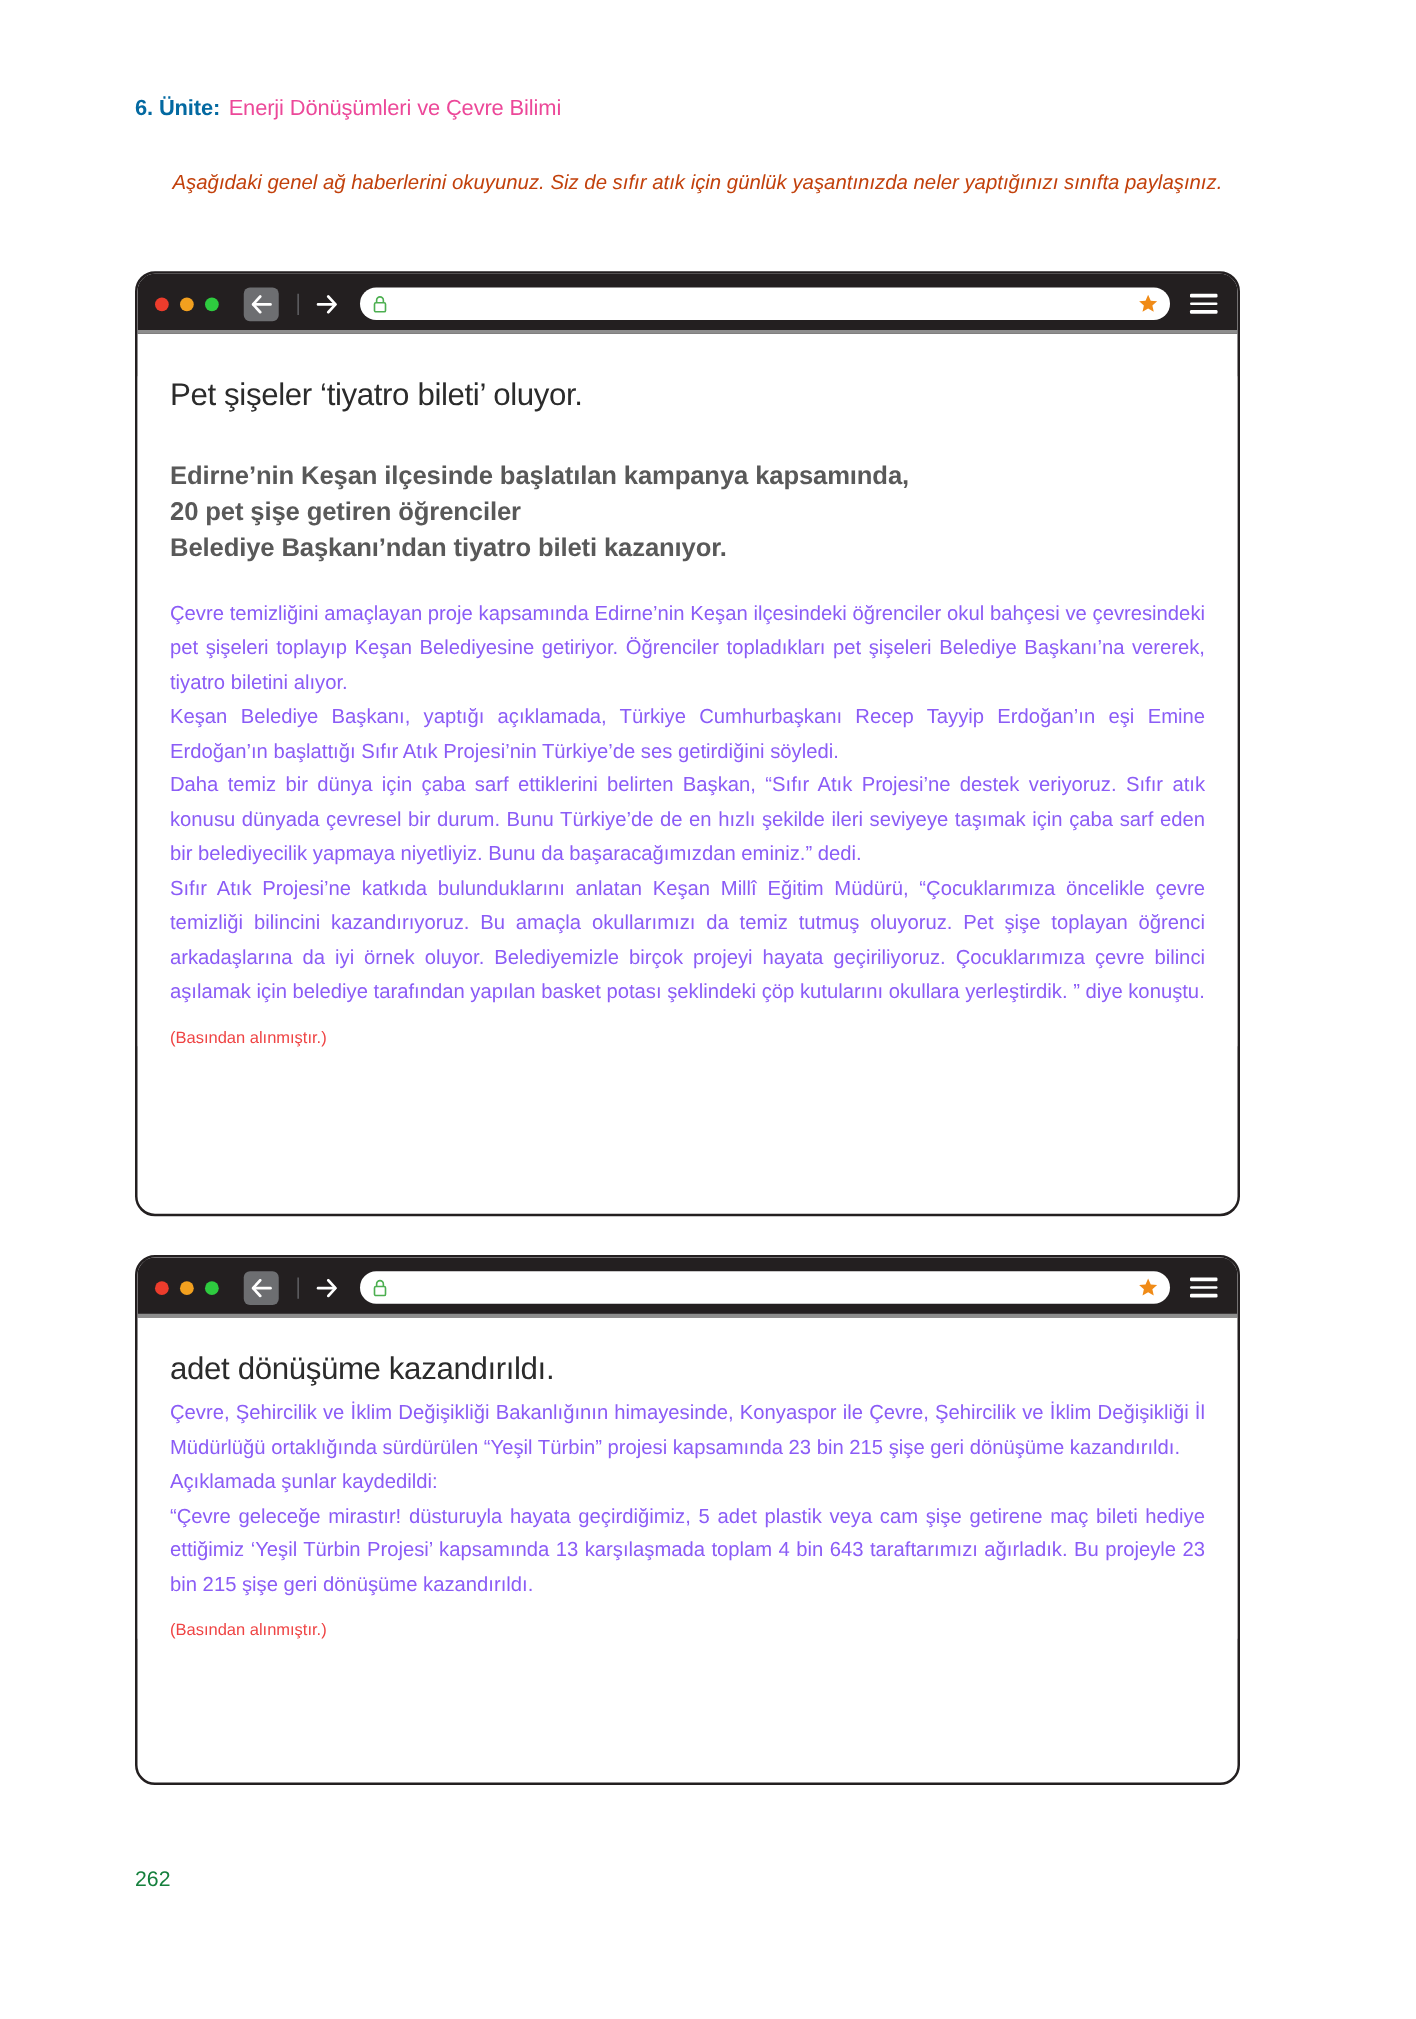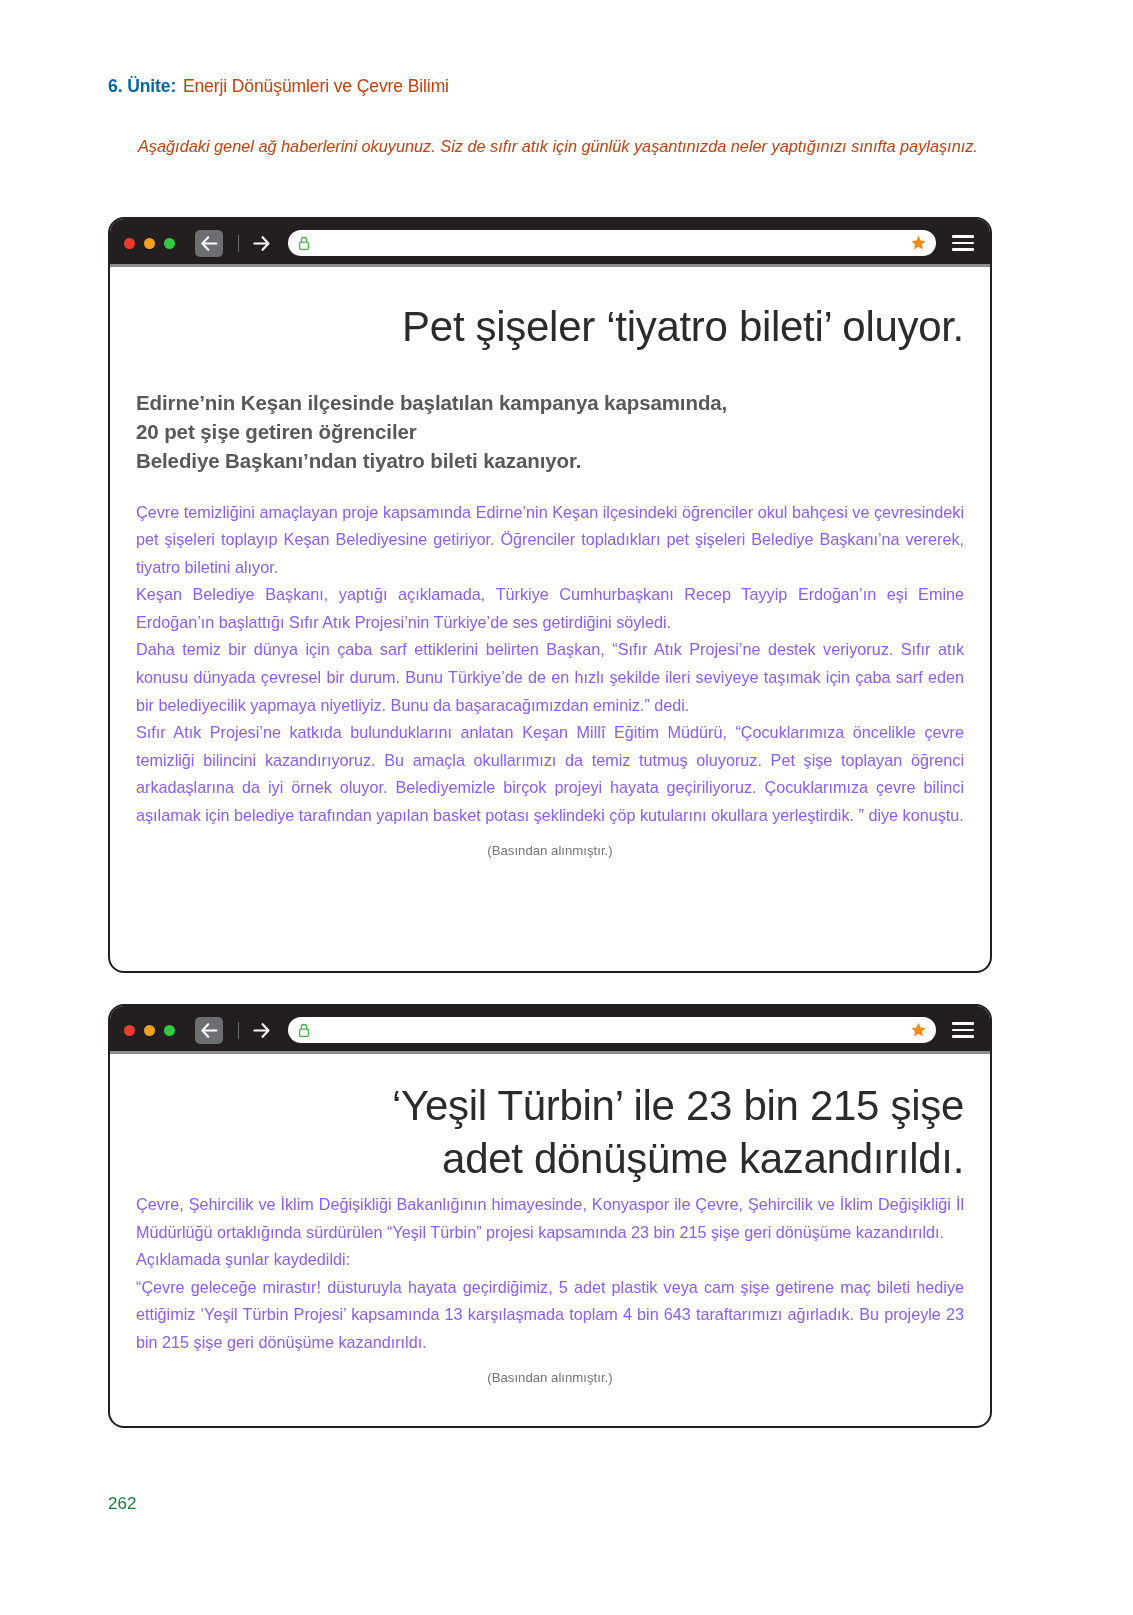--- a/index.html
+++ b/index.html
@@ -29,21 +29,21 @@
     top: 76px;
     font-size: 17.5px;
     letter-spacing: -0.1px;
     white-space: nowrap;
   }
   .unit-number {
     font-weight: bold;
     color: #0369a1;
   }
   .unit-title {
-    color: #c2410c;
+    color: #ec4899;
     font-weight: 400;
     margin-left: 2px;
   }
 
   
   .intro {
     position: absolute;
     left: 108px;
     top: 133px;
     width: 885px;
@@ -146,22 +146,22 @@
     border-radius: 1px;
   }
 
   
   .article {
     padding: 0 26px;
     background: #ffffff;
   }
 
   .headline {
-    text-align: right;
-    font-size: 42px;
+    text-align: left;
+    font-size: 25px;
     font-weight: 400;
     color: #2b2b2b;
     letter-spacing: -0.3px;
     line-height: 1.25;
   }
   .headline-1 { margin: 34px 0 0 0; }
   .headline-2 { margin: 26px 0 2px 0; }
 
   .subhead {
     text-align: left;
@@ -178,23 +178,23 @@
     font-size: 16.2px;
     line-height: 1.70;
     color: #8b5cf6;
     text-align: justify;
   }
   .body-block.tight { margin-top: 6px; }
   .body-block p { margin: 0; }
 
   .credit {
     margin-top: 14px;
-    text-align: center;
+    text-align: left;
     font-size: 13.2px;
-    color: #737373;
+    color: #ef4444;
   }
 
   
   .page-number {
     position: absolute;
     left: 108px;
     top: 1494px;
     font-size: 17px;
     color: #15803d;
   }
@@ -312,21 +312,20 @@
 
       <div class="menu-icon">
         <span></span>
           <span></span>
           <span></span>
       </div>
     </div>
 
     <div class="article">
       <h1 class="headline headline-2">
-        <div>‘Yeşil Türbin’ ile 23 bin 215 şişe</div>
         <div>adet dönüşüme kazandırıldı.</div>
       </h1>
 
       <div class="body-block tight">
         <p>Çevre, Şehircilik ve İklim Değişikliği Bakanlığının himayesinde, Konyaspor ile Çevre, Şehircilik ve İklim Değişikliği İl Müdürlüğü ortaklığında sürdürülen “Yeşil Türbin” projesi kapsamında 23 bin 215 şişe geri dönüşüme kazandırıldı.</p>
         <p>Açıklamada şunlar kaydedildi:</p>
         <p>“Çevre geleceğe mirastır! düsturuyla hayata geçirdiğimiz, 5 adet plastik veya cam şişe getirene maç bileti hediye ettiğimiz ‘Yeşil Türbin Projesi’ kapsamında 13 karşılaşmada toplam 4 bin 643 taraftarımızı ağırladık. Bu projeyle 23 bin 215 şişe geri dönüşüme kazandırıldı.</p>
       </div>
 
       <div class="credit">(Basından alınmıştır.)</div>

